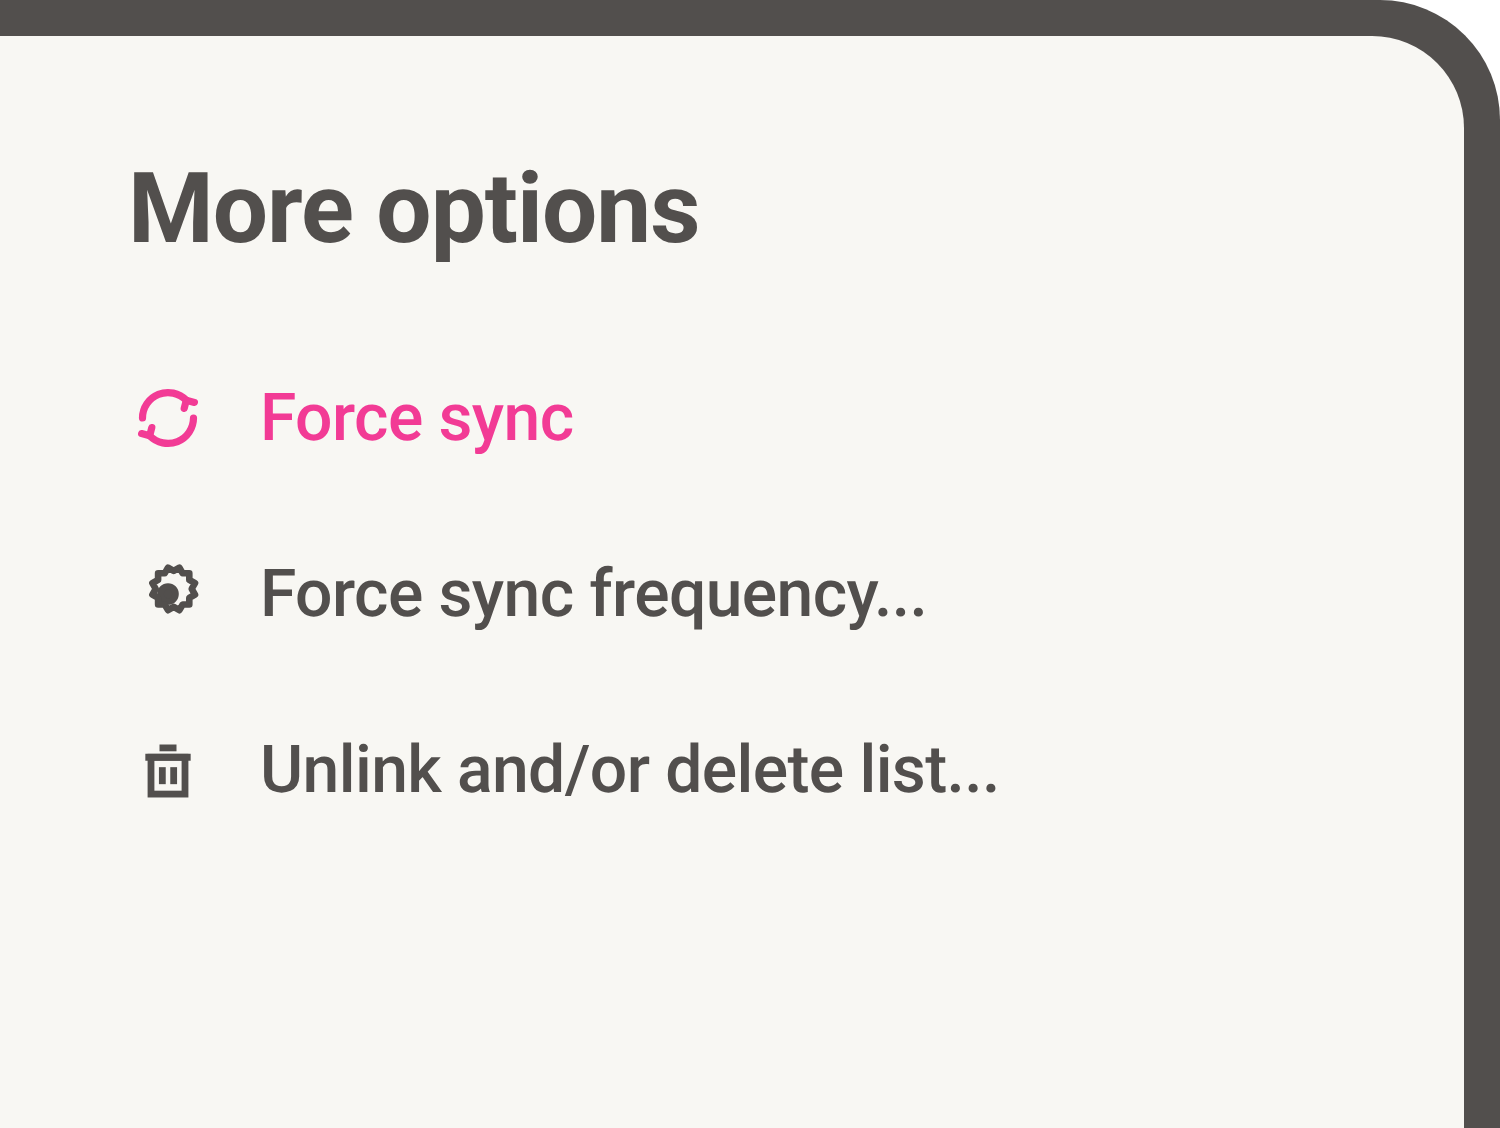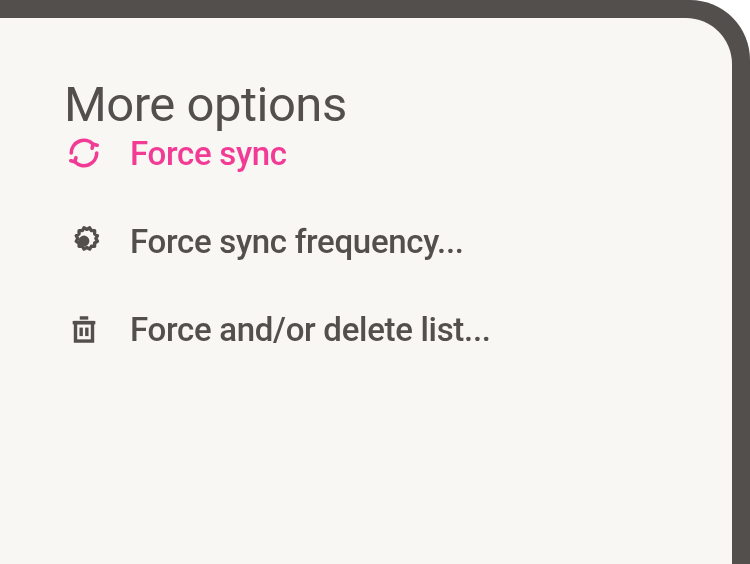--- a/index.html
+++ b/index.html
@@ -24,23 +24,24 @@
     }
     .panel {
       background: #f8f7f3;
       border-top-right-radius: 46px;
       width: 100%;
       height: 100%;
       padding: 58px 60px 40px 64px;
     }
     .title {
       font-size: 49px;
-      font-weight: 400;
+      font-weight: 700;
       color: #524f4d;
       letter-spacing: -0.5px;
+      margin-bottom: 56px;
     }
     .option-list {
       display: flex;
       flex-direction: column;
       gap: 48px;
       justify-content: center;
     }
     .option {
       display: flex;
       align-items: center;
@@ -105,18 +106,18 @@
       <div class="option">
         <span class="icon-wrap">
           <svg width="34" height="34" viewBox="0 0 24 24" fill="none" stroke="currentColor" stroke-width="2.4" stroke-linecap="butt" stroke-linejoin="miter">
             <rect x="6" y="7.5" width="12" height="13"></rect>
             <line x1="4" y1="7.5" x2="20" y2="7.5"></line>
             <line x1="9" y1="4.2" x2="15" y2="4.2"></line>
             <line x1="10" y1="11" x2="10" y2="17"></line>
             <line x1="14" y1="11" x2="14" y2="17"></line>
           </svg>
         </span>
-        <span class="option-label">Force and/or delete list...</span>
+        <span class="option-label">Unlink and/or delete list...</span>
       </div>
 
     </div>
   </div>
 </div>
 
 </body></html>

